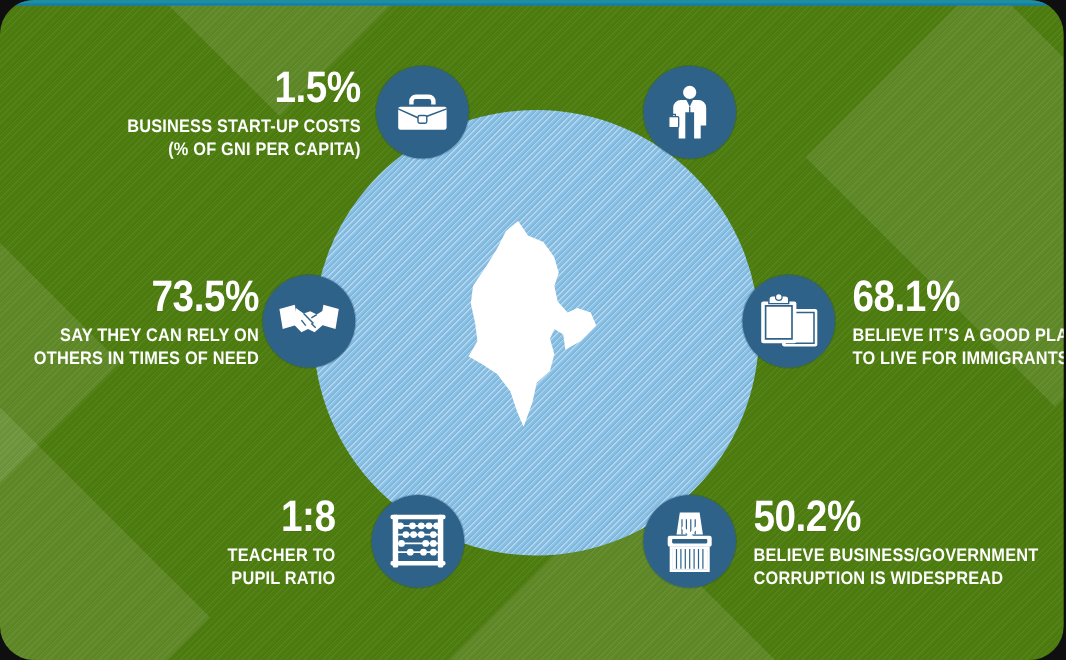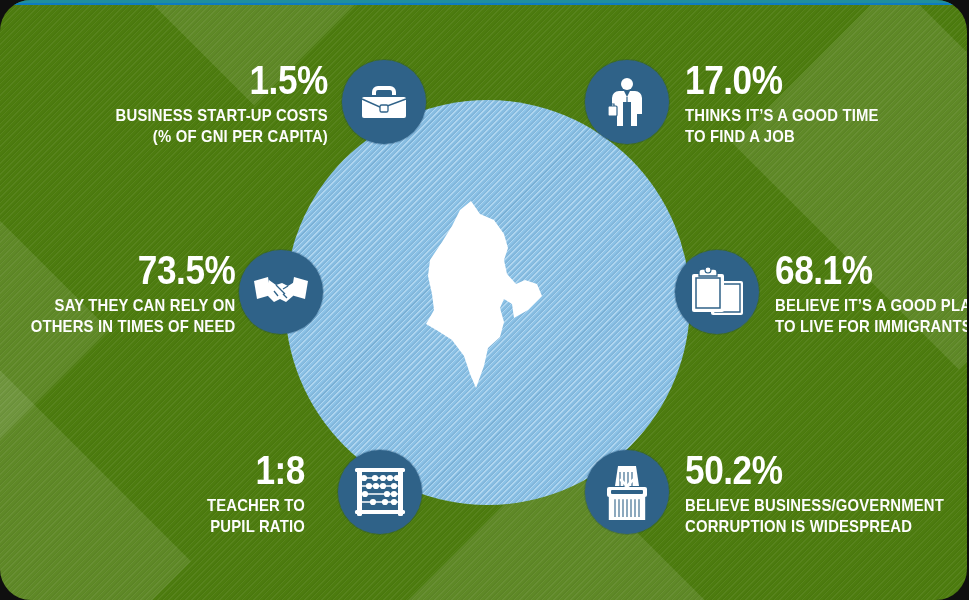--- a/index.html
+++ b/index.html
@@ -237,27 +237,20 @@
   <div class="stat left-text" id="stat-job">
     <div class="icon-circle">
       <svg width="54" height="54" viewBox="0 0 54 54">
         <circle cx="27" cy="9" r="6" fill="#FFFFFF"></circle>
         <path fill="#FFFFFF" d="M19,16 h16 a7,7 0 0 1 7,7 v16 h-5 v12 h-6 v-24 h-8 v24 h-6 v-12 h-5 v-16 a7,7 0 0 1 7,-7 z"></path>
         <path fill="#2F6288" d="M24,16 l3,6 l3,-6 z"></path>
         <path fill="none" stroke="#2F6288" stroke-width="1.2" d="M27,22 v12"></path>
         <rect x="8" y="31" width="9" height="10" rx="1" fill="#FFFFFF" stroke="#2F6288" stroke-width="1.2"></rect>
         <path fill="none" stroke="#2F6288" stroke-width="1.2" d="M11,31 v-2 h3 v2"></path>
       </svg>
-    </div>
-    <div class="txt align-left">
-      <div class="value">17.0%</div>
-      <div class="label">
-        <span>THINKS IT’S A GOOD TIME</span>
-        <span class="l2">TO FIND A JOB</span>
-      </div>
     </div>
   </div>
 
   <div class="stat right-text" id="stat-rely">
     <div class="txt align-right">
       <div class="value">73.5%</div>
       <div class="label">
         <span>SAY THEY CAN RELY ON</span>
         <span class="l2">OTHERS IN TIMES OF NEED</span>
       </div>

